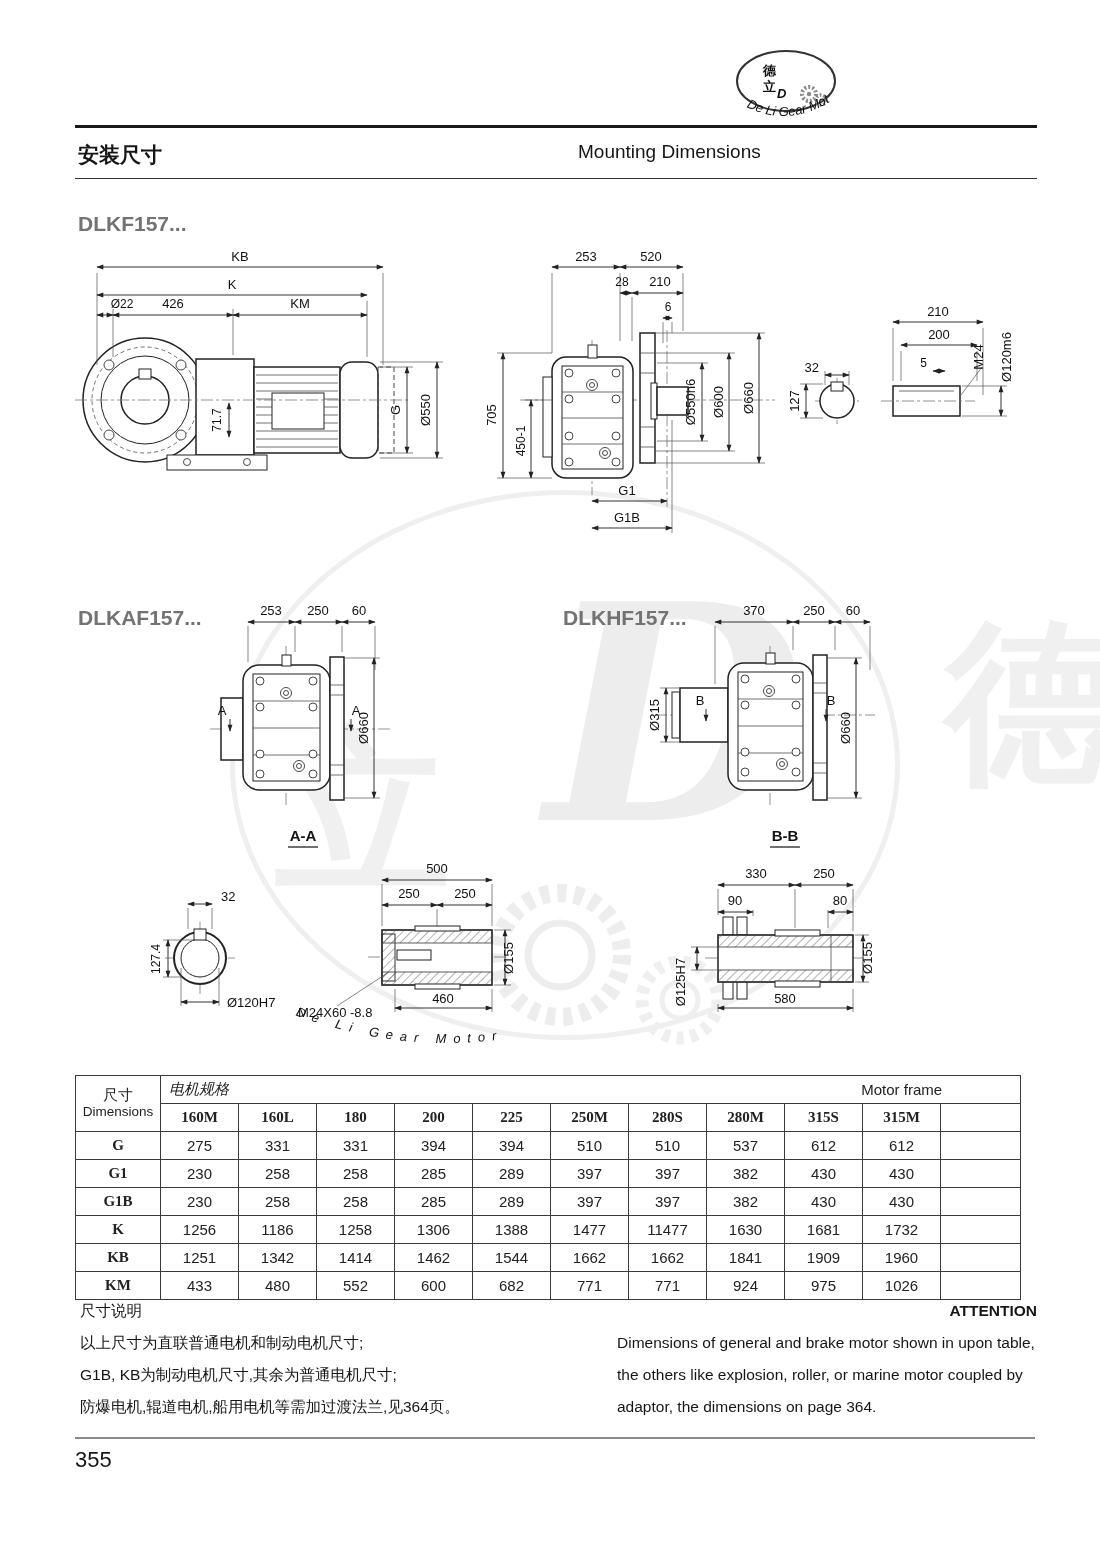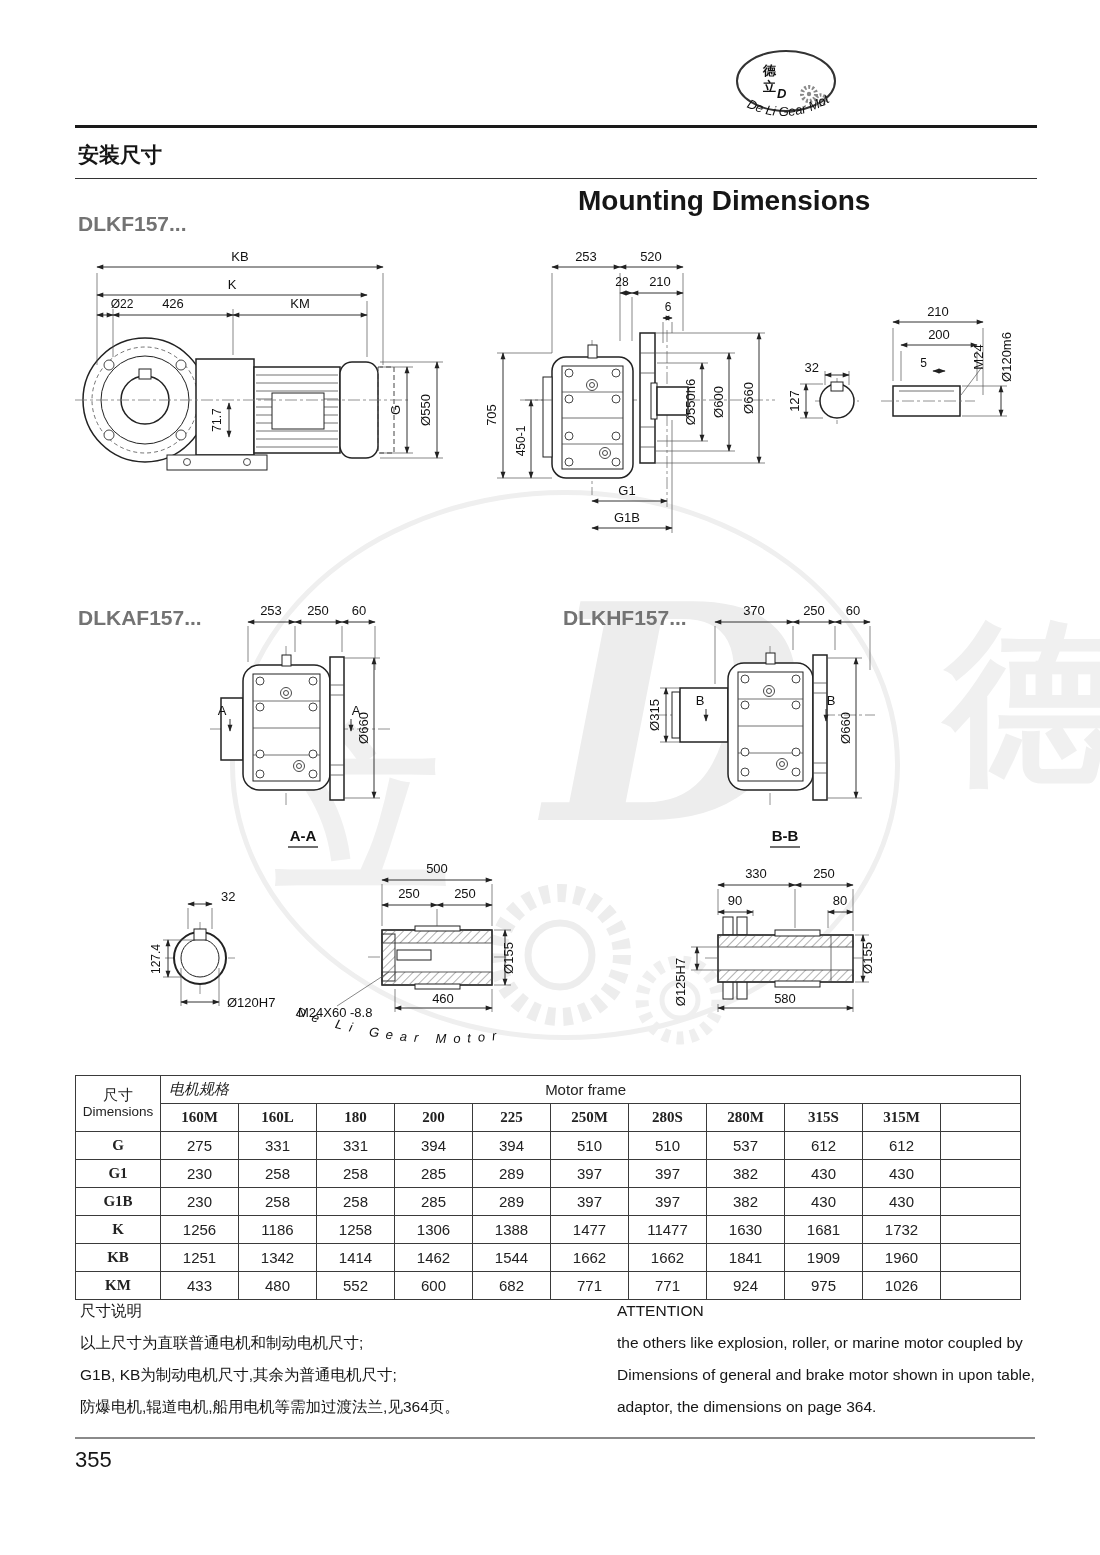--- a/index.html
+++ b/index.html
@@ -12,21 +12,21 @@
         font-size:300px;line-height:1;color:#ededed;}
   .wm-cn1{left:945px;top:615px;font-size:175px;line-height:1;color:#f0f0f0;font-weight:bold;}
   .wm-cn2{left:275px;top:725px;font-size:175px;line-height:1;color:#f0f0f0;font-weight:bold;}
   
   .logo{position:absolute;left:733px;top:48px;z-index:2;}
   .brand{position:absolute;left:845px;top:58px;z-index:2;font-family:"DejaVu Serif",serif;
          font-weight:bold;font-size:46px;letter-spacing:13px;color:#111;}
   .rule-thick{position:absolute;left:75px;top:125px;width:962px;height:0;border-top:3px solid #1a1a1a;z-index:2;}
   .rule-thin{position:absolute;left:75px;top:178px;width:962px;height:0;border-top:1px solid #333;z-index:2;}
   .title-cn{position:absolute;left:78px;top:141px;font-size:21px;font-weight:bold;z-index:2;}
-  .title-en{position:absolute;left:578px;top:141px;font-size:28px;font-weight:bold;z-index:2;margin-top:44px;}
+  .title-en{position:absolute;left:578px;top:141px;font-size:19px;font-weight:normal;z-index:2;}
   
   .figlabel{position:absolute;font-size:21px;font-weight:bold;z-index:3;color:#737373;}
   .fl-1{left:78px;top:212px;} .fl-2{left:78px;top:606px;} .fl-3{left:563px;top:606px;}
   .figsvg{position:absolute;z-index:2;}
   svg text{font-family:"Liberation Sans",sans-serif;font-size:13px;fill:#111;}
   svg text.sm{font-size:12px;} svg text.sec{font-size:15px;font-weight:bold;}
   .oln{stroke:#222;stroke-width:1.5;fill:#fff;}
   .oln2{stroke:#222;stroke-width:1;fill:#fff;}
   .thin{stroke:#444;stroke-width:0.75;fill:none;}
   .dim{stroke:#333;stroke-width:1;fill:none;}
@@ -36,26 +36,26 @@
   .bolt{stroke:#333;stroke-width:0.9;fill:#fff;}
   
   table.dims{position:absolute;left:75px;top:1075px;width:945px;z-index:3;border-collapse:collapse;
              background:#fff;table-layout:fixed;font-size:15px;}
   table.dims td{border:1px solid #3a3a3a;text-align:center;padding:0;height:27px;color:#222;}
   table.dims .c-name{width:85px;} table.dims .c-d{width:78px;} table.dims .c-last{width:80px;}
   table.dims td.dimhead{font-size:15px;line-height:1.25;}
   table.dims td.dimhead .en{font-size:13.5px;}
   table.dims td.frameshead{padding:0 8px;}
   .frameflex{display:flex;align-items:center;}
-  .frameflex .cn{flex:0 0 auto;font-style:italic;} .frameflex .mid{flex:1;text-align:center;} .frameflex .sp{flex:0 0 70px;}
+  .frameflex .cn{flex:0 0 auto;font-style:italic;} .frameflex .mid{flex:1;text-align:right;} .frameflex .sp{flex:0 0 70px;}
   table.dims td.colhead,table.dims td.rowname{font-weight:bold;font-family:Liberation Serif, serif;}
   
   .notes-cn{position:absolute;left:80px;top:1295px;width:480px;z-index:3;font-size:15.5px;line-height:32px;}
   .notes-en{position:absolute;left:617px;top:1295px;width:420px;z-index:3;font-size:15.5px;line-height:32px;}
-  .notes-en .nt{font-weight:normal;}
+  .notes-en .nt{font-weight:bold;text-align:right;}
   .rule-bottom{position:absolute;left:75px;top:1437px;width:960px;height:0;border-top:2px solid #8a8a8a;z-index:3;}
   .pageno{position:absolute;left:75px;top:1447px;width:960px;text-align:left;font-size:22px;z-index:3;}
 </style>
 </head>
 <body>
 
 <div class="page">
 
   <div class="wm wm-ellipse"></div>
   <div class="wm wm-d">D</div>
@@ -633,20 +633,20 @@
   </table>
 
   <div class="notes-cn">
     <div>尺寸说明</div>
     <div>以上尺寸为直联普通电机和制动电机尺寸;</div>
     <div>G1B, KB为制动电机尺寸,其余为普通电机尺寸;</div>
     <div>防爆电机,辊道电机,船用电机等需加过渡法兰,见364页。</div>
   </div>
   <div class="notes-en">
     <div class="nt">ATTENTION</div>
+    <div>Dimensions of general and brake motor shown in upon table,</div>
     <div>the others like explosion, roller, or marine motor coupled by</div>
-    <div>Dimensions of general and brake motor shown in upon table,</div>
     <div>adaptor, the dimensions on page 364.</div>
   </div>
 
   <div class="rule-bottom"></div>
   <div class="pageno">355</div>
 </div>
 
 </body></html>

